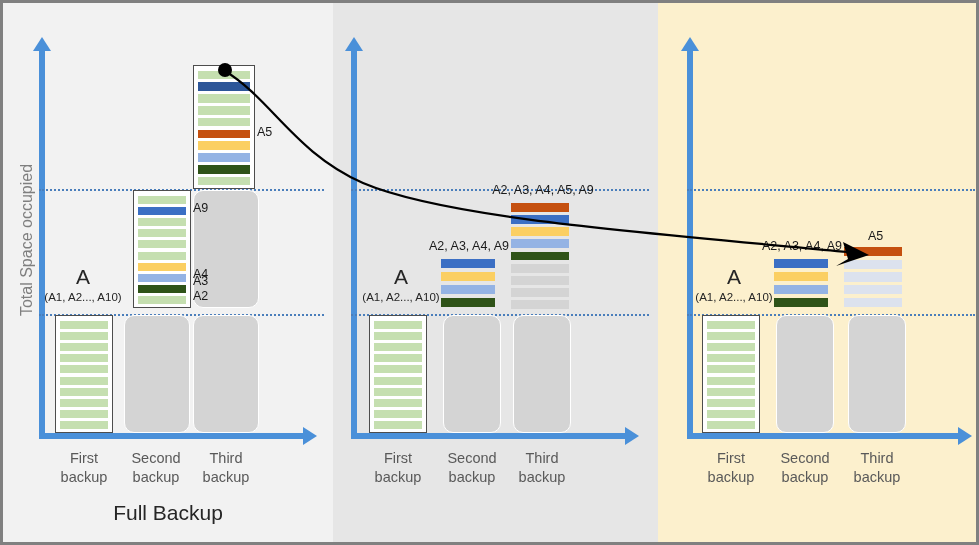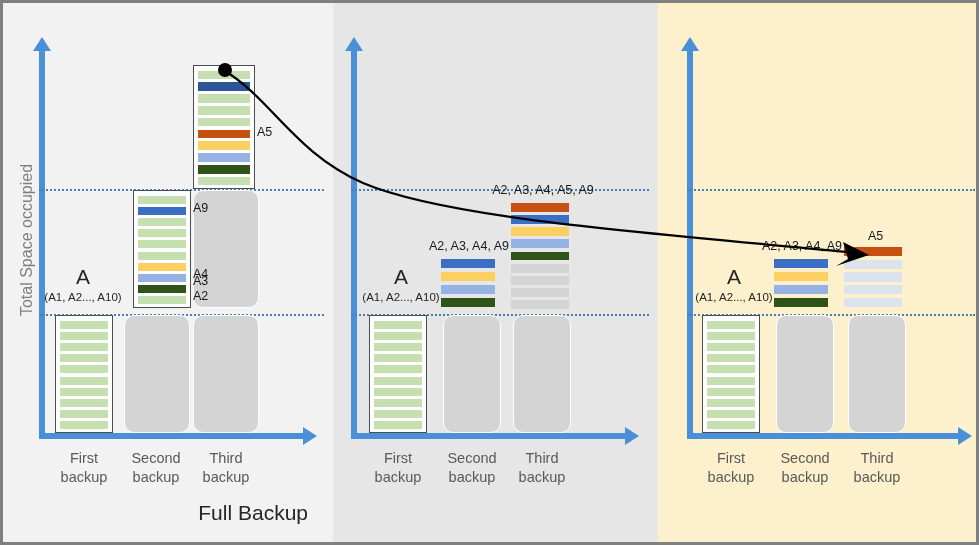--- a/index.html
+++ b/index.html
@@ -25,21 +25,21 @@
   
   .stack{position:absolute;background:#ffffff;box-sizing:border-box;}
   .stack.framed{border:1.5px solid #4d4d4d;}
   .bar{position:absolute;left:4px;right:4px;box-sizing:border-box;}
   .ghost{position:absolute;background:#d4d4d4;border-radius:10px;border:1px solid #ffffff;
          box-sizing:border-box;}
 
   
   .lbl{position:absolute;color:#404040;white-space:nowrap;}
   .tick-lbl{font-size:14.5px;color:#595959;text-align:center;line-height:19px;}
-  .panel-title{font-size:21px;color:#262626;text-align:right;}
+  .panel-title{font-size:21px;color:#262626;text-align:center;}
   .big-a{font-size:21px;color:#262626;text-align:center;}
   .sub-a{font-size:11.5px;color:#262626;text-align:center;}
   .set-lbl{font-size:12.5px;color:#1a1a1a;text-align:center;font-weight:400;}
   .side-lbl{font-size:12.5px;color:#1a1a1a;}
   .ylabel{position:absolute;left:-56px;top:228px;width:160px;font-size:16px;color:#7f7f7f;
           transform:rotate(-90deg);text-align:center;}
   svg.overlay{position:absolute;left:0;top:0;width:979px;height:545px;pointer-events:none;}
 </style>
 </head>
 <body>

